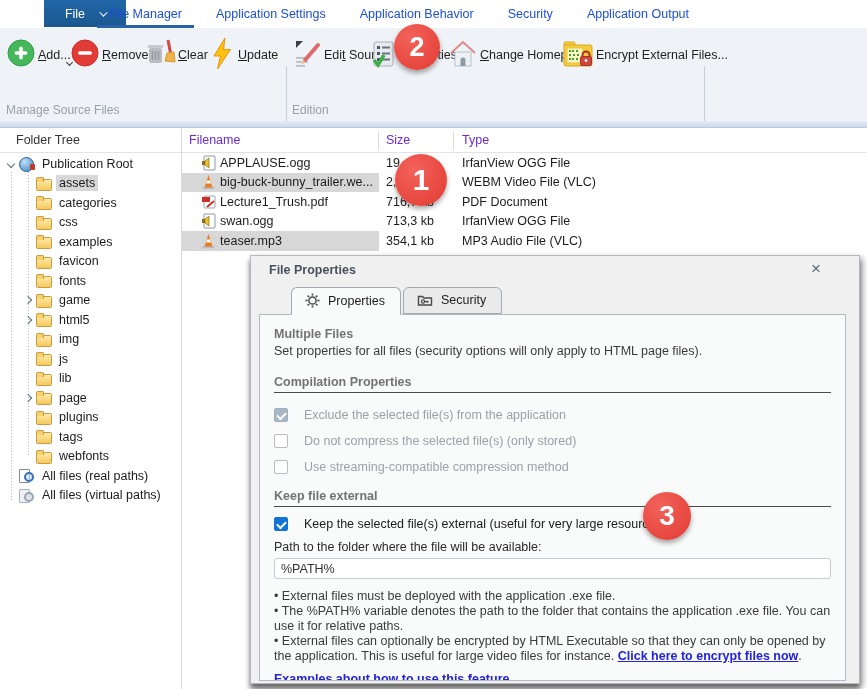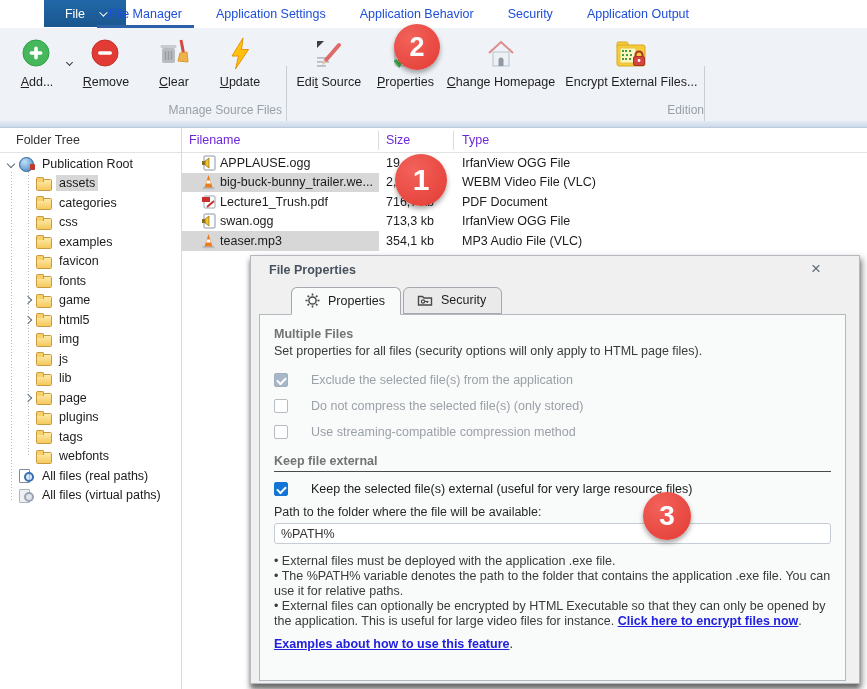--- a/index.html
+++ b/index.html
@@ -21,23 +21,23 @@
     color:#1d4ed8; cursor:pointer; white-space:nowrap; }
   .tab.active { font-weight:normal; }
   .tab.active::after { content:""; position:absolute; left:5px; right:5px; bottom:0;
     height:3px; background:#2b61a7; }
   
   .ribbon { position:absolute; left:0; top:28px; width:100%; height:93px; background:#eff2f6; }
   .rband { position:absolute; left:0; top:121px; width:100%; height:7px;
     background:linear-gradient(#e4ecf5,#cbdaeb); border-bottom:1px solid #bccadb; }
   .rgroup { position:absolute; top:4px; height:86px; }
   .rgroup .rbtns { display:flex; gap:2px; }
-  .rgroup .glabel { position:absolute; left:0; right:0; bottom:1px; text-align:right;
+  .rgroup .glabel { position:absolute; left:0; right:0; bottom:1px; text-align:left;
     color:#98a0a9; font-size:12px; }
-  .rbtn { display:flex; flex-direction:column; align-items:center; padding-top:2px;
+  .rbtn { display:flex; flex-direction:row; align-items:center; padding-top:2px;
     cursor:pointer; position:relative; }
   .rbtn .ric { height:40px; display:flex; align-items:center; justify-content:center; }
   .rbtn .rlabel { margin-top:1px; white-space:nowrap; color:#1f1f1f; }
   .u { text-decoration:underline; }
   .add-caret { position:absolute; right:-4px; top:28px; width:5px; height:5px;
     border-right:1.5px solid #3a3a3a; border-bottom:1.5px solid #3a3a3a; transform:rotate(45deg); }
   .rsep { position:absolute; top:38px; width:1px; height:76px; background:#c8ced5; }
   
   .panel-divider { position:absolute; left:181px; top:128px; bottom:0; width:1px; background:#dadada; }
   .treepanel { position:absolute; left:0; top:128px; width:181px; bottom:0; background:#fff; }
@@ -103,21 +103,21 @@
   .dlg-tabs { position:absolute; left:40px; top:31px; display:flex; gap:2px; z-index:2; }
   .dtab { display:flex; align-items:center; gap:8px; padding:5px 15px 6px 13px;
     border:1px solid #a3a9af; border-radius:6px 6px 0 0; background:#eaeaea;
     color:#1d1d1d; cursor:pointer; }
   .dtab.active { background:#f9fafa; border-bottom:1px solid #f9fafa; margin-bottom:-1px; }
   .dlg-panel { position:absolute; left:8px; right:13px; top:58px; bottom:2px;
     background:#f9fafa; border:1px solid #b3b9bf; padding:12px 14px; overflow:hidden; }
   .sec-title { font-weight:bold; color:#737373; }
   .sec-title.ruled { border-bottom:1px solid #4a4a4a; padding-bottom:3px; }
   .sec-desc { margin-top:3px; color:#3a3a3a; }
-  .cbrow { display:flex; align-items:center; gap:23px; }
+  .cbrow { display:flex; align-items:center; gap:16px; }
   .cbrow.dis { color:#9ba1a8; }
   .cb { width:14px; height:14px; border:1px solid #b6bcc2; background:#fff; border-radius:2px;
     position:relative; flex:none; cursor:pointer; }
   .cb.checked-dis { background:#a7b7c7; border-color:#9fafc0; }
   .cb.checked { background:#1274d4; border-color:#1274d4; }
   .cb.checked::after, .cb.checked-dis::after { content:""; position:absolute; left:2px; top:3px;
     width:7px; height:4px; border-left:2px solid #fff; border-bottom:2px solid #fff;
     transform:rotate(-45deg); }
   .pathlabel { margin-top:9px; color:#2a2a2a; }
   .pathinput { margin-top:4px; width:100%; height:21px; border:1px solid #c5ccd4; border-radius:3px;
@@ -488,20 +488,21 @@
         </svg>
       </span>
       <span>Security</span>
     </div>
   </div>
 
   <div class="dlg-panel">
     <div class="sec-title">Multiple Files</div>
     <div class="sec-desc">Set properties for all files (security options will only apply to HTML page files).</div>
 
+    <div class="sec-title ruled" style="margin-top:17px;">Compilation Properties</div>
 
     <div class="cbrow dis" style="margin-top:15px;">
       <span class="cb checked-dis"></span>
       <span>Exclude the selected file(s) from the application</span>
     </div>
     <div class="cbrow dis" style="margin-top:12px;">
       <span class="cb"></span>
       <span>Do not compress the selected file(s) (only stored)</span>
     </div>
     <div class="cbrow dis" style="margin-top:12px;">

